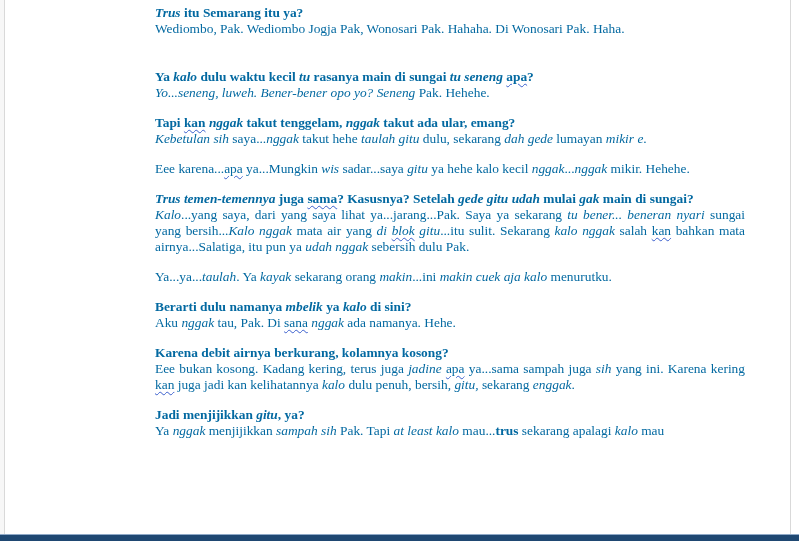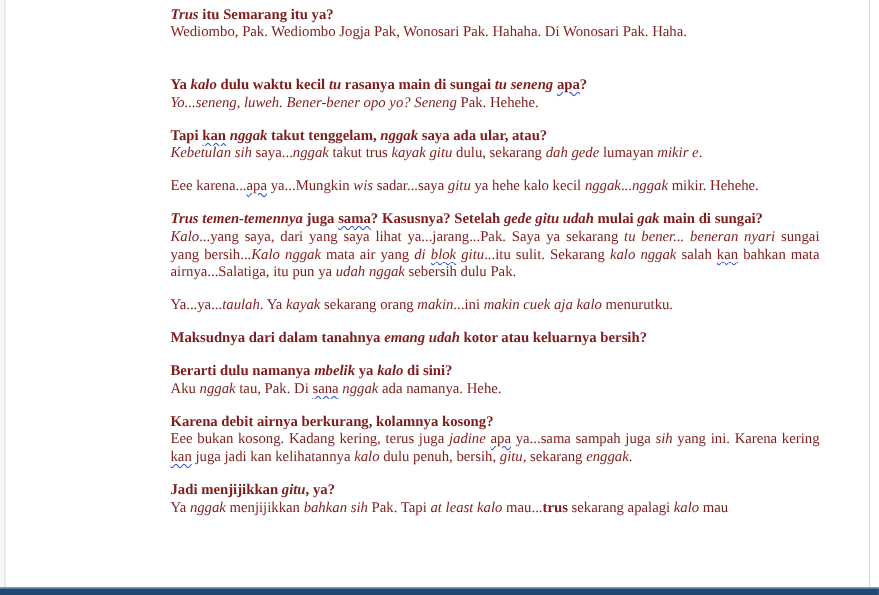--- a/index.html
+++ b/index.html
@@ -33,21 +33,21 @@
     left: 155px;
     top: 5px;
     width: 590px;
   }
   .qa-block { margin-bottom: 14px; }
   .qa-block:first-child { margin-bottom: 32px; }
   .para {
     margin: 0;
     font-size: 13.4px;
     line-height: 16px;
-    color: #7f1d1d;
+    color: #0369a1;
     text-align: justify;
   }
   .para.q { font-weight: bold; }
   .run-b { font-weight: bold; }
   .run-i { font-style: italic; }
   .run-sq {
     text-decoration-line: underline;
     text-decoration-style: wavy;
     text-decoration-thickness: 1px;
     text-underline-offset: 2px;
@@ -73,44 +73,43 @@
   <div id="transcript">
       <div class="qa-block">
         <p class="para q"><span class=" run-b run-i">Trus</span><span class=" run-b"> itu Semarang itu ya?</span></p>
         <p class="para a"><span class="">Wediombo, Pak. Wediombo Jogja Pak, Wonosari Pak. Hahaha. Di Wonosari Pak. Haha.</span></p>
       </div>
       <div class="qa-block">
         <p class="para q"><span class=" run-b">Ya </span><span class=" run-b run-i">kalo</span><span class=" run-b"> dulu waktu kecil </span><span class=" run-b run-i">tu</span><span class=" run-b"> rasanya main di sungai </span><span class=" run-b run-i">tu seneng</span><span class=" run-b"> </span><span class=" run-b run-sq" style="text-decoration-color: rgb(58, 95, 205);">apa</span><span class=" run-b">?</span></p>
         <p class="para a"><span class=" run-i">Yo...seneng, luweh. Bener-bener opo yo? Seneng</span><span class=""> Pak. Hehehe.</span></p>
       </div>
       <div class="qa-block">
-        <p class="para q"><span class=" run-b">Tapi </span><span class=" run-b run-sq" style="text-decoration-color: rgb(58, 95, 205);">kan</span><span class=" run-b"> </span><span class=" run-b run-i">nggak</span><span class=" run-b"> takut tenggelam, </span><span class=" run-b run-i">nggak</span><span class=" run-b"> saya ada ular, atau?</span></p>
-        <p class="para a"><span class=" run-i">Kebetulan sih</span><span class=""> saya...</span><span class=" run-i">nggak</span><span class=""> takut trus </span><span class=" run-i">kayak gitu</span><span class=""> dulu, sekarang </span><span class=" run-i">dah gede</span><span class=""> lumayan </span><span class=" run-i">mikir e</span><span class="">.</span></p>
+        <p class="para q"><span class=" run-b">Tapi </span><span class=" run-b run-sq" style="text-decoration-color: rgb(58, 95, 205);">kan</span><span class=" run-b"> </span><span class=" run-b run-i">nggak</span><span class=" run-b"> takut tenggelam, </span><span class=" run-b run-i">nggak</span><span class=" run-b"> takut ada ular, emang?</span></p>
+        <p class="para a"><span class=" run-i">Kebetulan sih</span><span class=""> saya...</span><span class=" run-i">nggak</span><span class=""> takut hehe </span><span class=" run-i">taulah gitu</span><span class=""> dulu, sekarang </span><span class=" run-i">dah gede</span><span class=""> lumayan </span><span class=" run-i">mikir e</span><span class="">.</span></p>
       </div>
       <div class="qa-block">
         <p class="para a"><span class="">Eee karena...</span><span class=" run-sq" style="text-decoration-color: rgb(58, 95, 205);">apa</span><span class=""> ya...Mungkin </span><span class=" run-i">wis</span><span class=""> sadar...saya </span><span class=" run-i">gitu</span><span class=""> ya hehe kalo kecil </span><span class=" run-i">nggak</span><span class="">...</span><span class=" run-i">nggak</span><span class=""> mikir. Hehehe.</span></p>
       </div>
       <div class="qa-block">
         <p class="para q"><span class=" run-b run-i">Trus temen-temennya</span><span class=" run-b"> juga </span><span class=" run-b run-sq" style="text-decoration-color: rgb(58, 95, 205);">sama</span><span class=" run-b">? Kasusnya? Setelah </span><span class=" run-b run-i">gede gitu udah</span><span class=" run-b"> mulai </span><span class=" run-b run-i">gak</span><span class=" run-b"> main di sungai?</span></p>
         <p class="para a"><span class=" run-i">Kalo</span><span class="">...yang saya, dari yang saya lihat ya...jarang...Pak. Saya ya sekarang </span><span class=" run-i">tu bener... beneran nyari</span><span class=""> sungai yang bersih...</span><span class=" run-i">Kalo nggak</span><span class=""> mata air yang </span><span class=" run-i">di </span><span class=" run-i run-sq" style="text-decoration-color: rgb(58, 95, 205);">blok</span><span class=" run-i"> gitu</span><span class="">...itu sulit. Sekarang </span><span class=" run-i">kalo nggak</span><span class=""> salah </span><span class=" run-sq" style="text-decoration-color: rgb(58, 95, 205);">kan</span><span class=""> bahkan mata airnya...Salatiga, itu pun ya </span><span class=" run-i">udah nggak</span><span class=""> sebersih dulu Pak.</span></p>
       </div>
       <div class="qa-block">
         <p class="para a"><span class="">Ya...ya...</span><span class=" run-i">taulah</span><span class="">. Ya </span><span class=" run-i">kayak</span><span class=""> sekarang orang </span><span class=" run-i">makin</span><span class="">...ini </span><span class=" run-i">makin cuek aja kalo</span><span class=""> menurutku.</span></p>
       </div>
       <div class="qa-block">
-        <p class="para q"><span class=" run-b">Maksudnya dari dalam tanahnya </span><span class=" run-b run-i">emang udah</span><span class=" run-b"> kotor atau keluarnya bersih?</span></p>
       </div>
       <div class="qa-block">
         <p class="para q"><span class=" run-b">Berarti dulu namanya </span><span class=" run-b run-i">mbelik</span><span class=" run-b"> ya </span><span class=" run-b run-i">kalo</span><span class=" run-b"> di sini?</span></p>
         <p class="para a"><span class="">Aku </span><span class=" run-i">nggak</span><span class=""> tau, Pak. Di </span><span class=" run-sq" style="text-decoration-color: rgb(58, 95, 205);">sana</span><span class=""> </span><span class=" run-i">nggak</span><span class=""> ada namanya. Hehe.</span></p>
       </div>
       <div class="qa-block">
         <p class="para q"><span class=" run-b">Karena debit airnya berkurang, kolamnya kosong?</span></p>
         <p class="para a"><span class="">Eee bukan kosong. Kadang kering, terus juga </span><span class=" run-i">jadine</span><span class=""> </span><span class=" run-sq" style="text-decoration-color: rgb(58, 95, 205);">apa</span><span class=""> ya...sama sampah juga </span><span class=" run-i">sih</span><span class=""> yang ini. Karena kering </span><span class=" run-sq" style="text-decoration-color: rgb(58, 95, 205);">kan</span><span class=""> juga jadi kan kelihatannya </span><span class=" run-i">kalo</span><span class=""> dulu penuh, bersih, </span><span class=" run-i">gitu,</span><span class=""> sekarang </span><span class=" run-i">enggak</span><span class="">.</span></p>
       </div>
       <div class="qa-block">
         <p class="para q"><span class=" run-b">Jadi menjijikkan </span><span class=" run-b run-i">gitu</span><span class=" run-b">, ya?</span></p>
-        <p class="para a"><span class="">Ya </span><span class=" run-i">nggak</span><span class=""> menjijikkan </span><span class=" run-i">bahkan sih</span><span class=""> Pak. Tapi </span><span class=" run-i">at least kalo</span><span class=""> mau...</span><span class=" run-b">trus</span><span class=""> sekarang apalagi </span><span class=" run-i">kalo</span><span class=""> mau</span></p>
+        <p class="para a"><span class="">Ya </span><span class=" run-i">nggak</span><span class=""> menjijikkan </span><span class=" run-i">sampah sih</span><span class=""> Pak. Tapi </span><span class=" run-i">at least kalo</span><span class=""> mau...</span><span class=" run-b">trus</span><span class=""> sekarang apalagi </span><span class=" run-i">kalo</span><span class=""> mau</span></p>
       </div>
     </div>
 </div>
 
 <div class="bottom-bar" style="background: rgb(31, 72, 114); border-top-color: rgb(143, 169, 199);"></div>
 
 </body></html>

